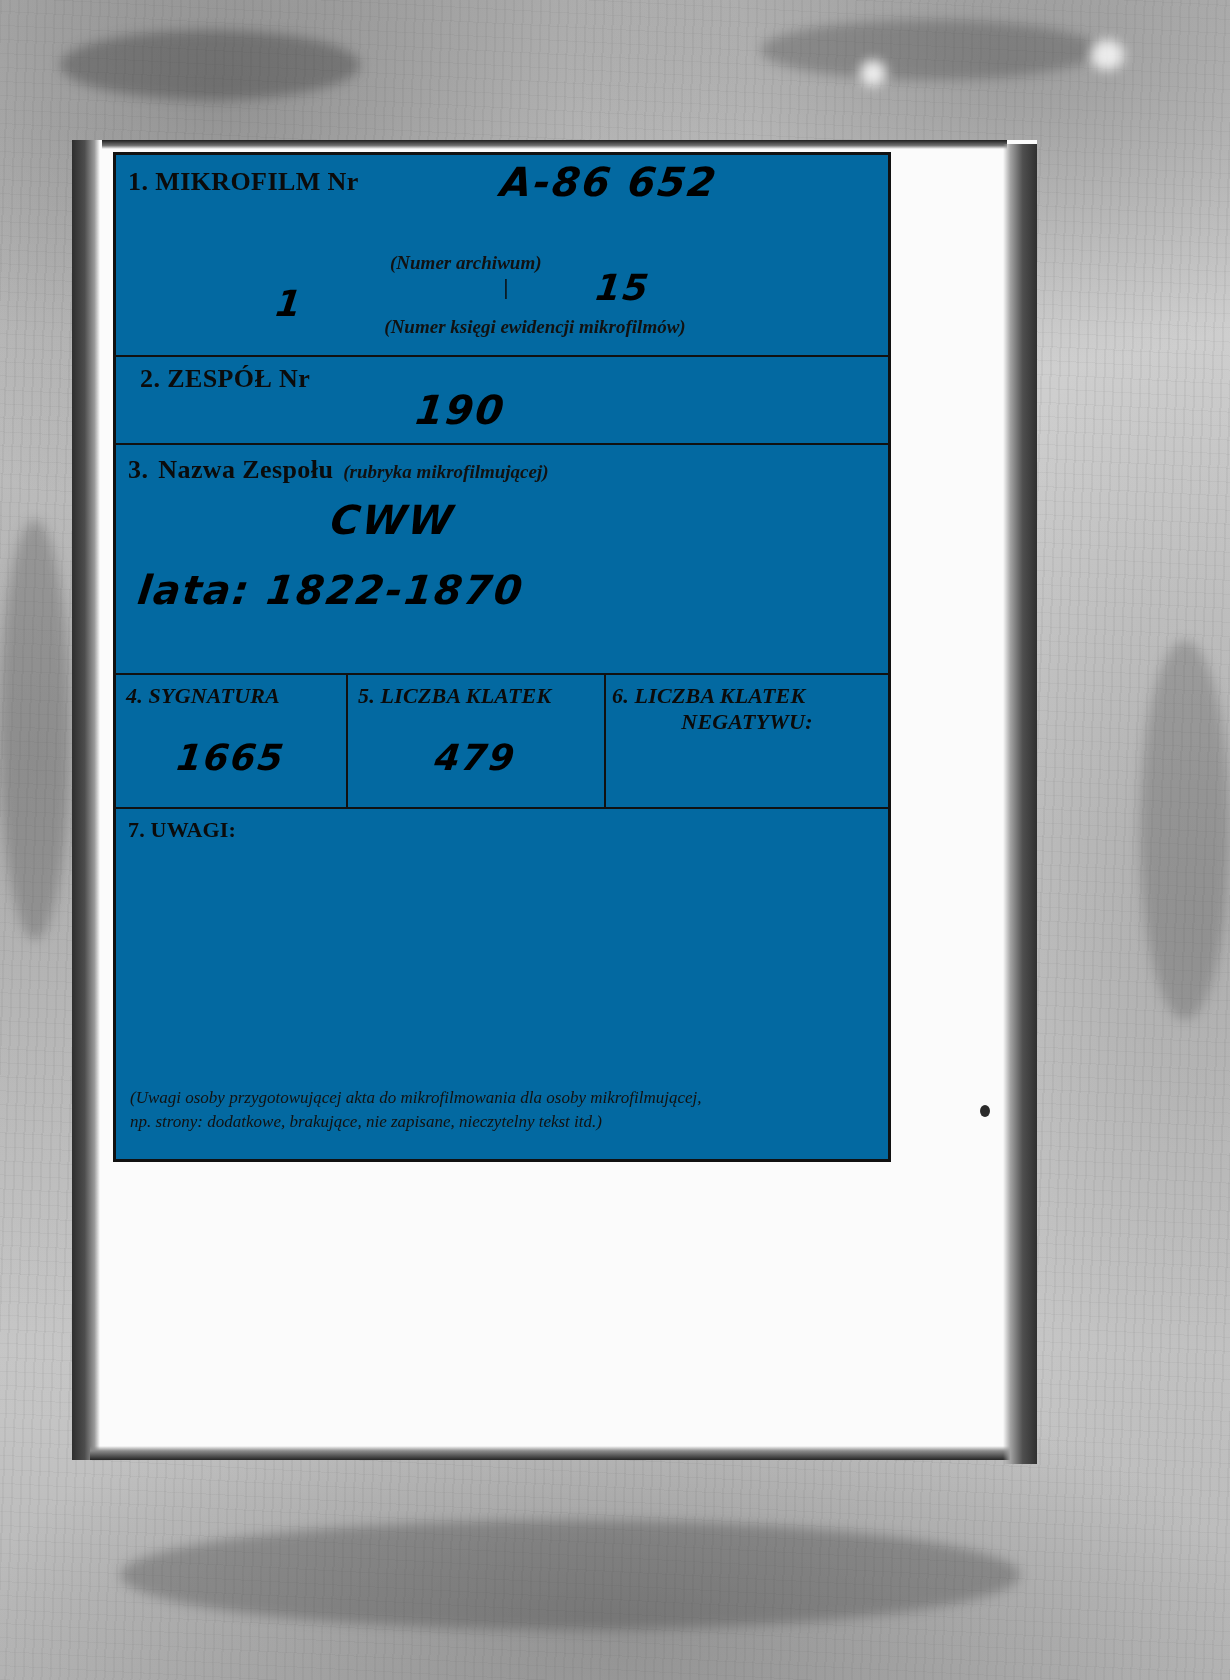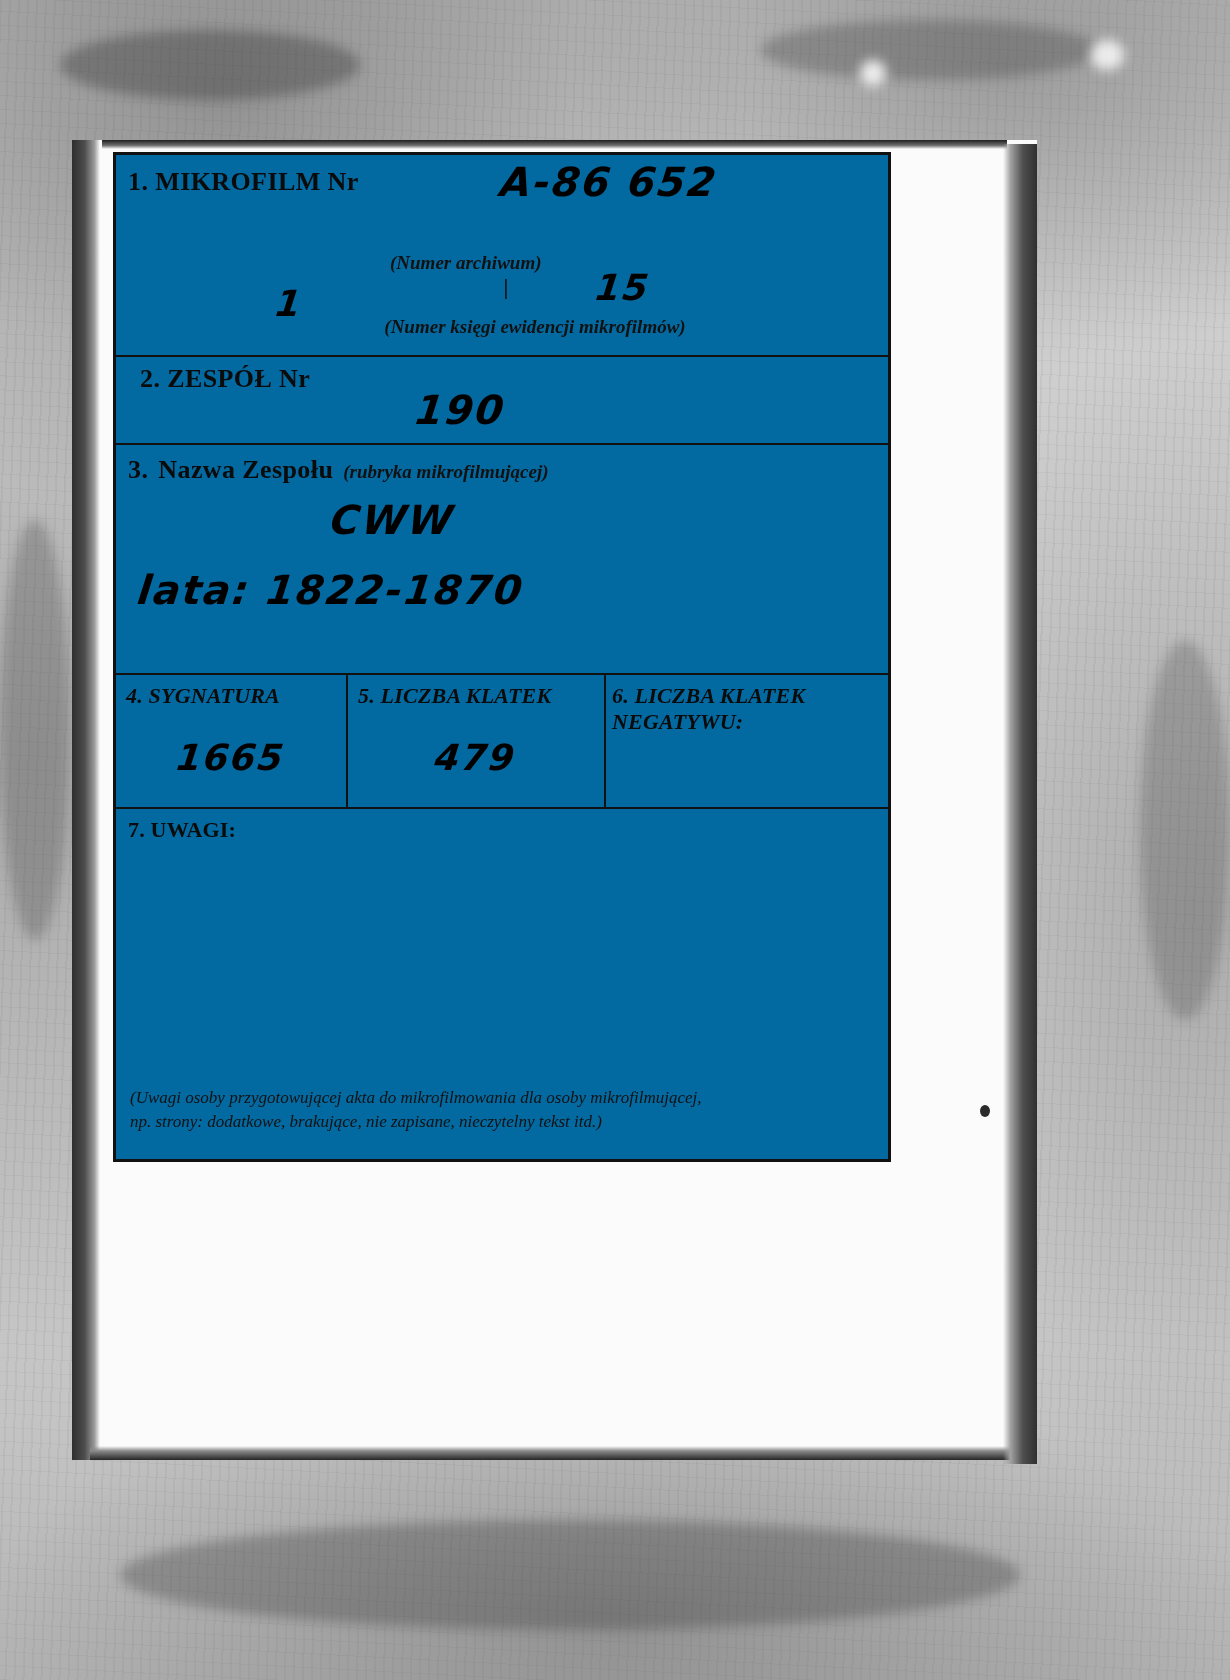--- a/index.html
+++ b/index.html
@@ -268,21 +268,21 @@
         <span class="hand hand-lg">479</span>
       </div>
     </div>
 
     <div id="c-klatek" class="cell">
       <div class="cell-head printed lbl-md">
         <div style="text-align:left;">
           <span>6.</span>
           <span>LICZBA  KLATEK</span>
         </div>
-        <div style="text-align:left;">NEGATYWU:</div>
+        <div style="text-align:center;">NEGATYWU:</div>
       </div>
       <div class="cell-val">
         <span class="hand hand-lg"></span>
       </div>
     </div>
   </div>
 
   <div id="r-uwagi" class="row">
     <div id="uwagi-label" class="printed lbl-md">
       <span>7.</span>

